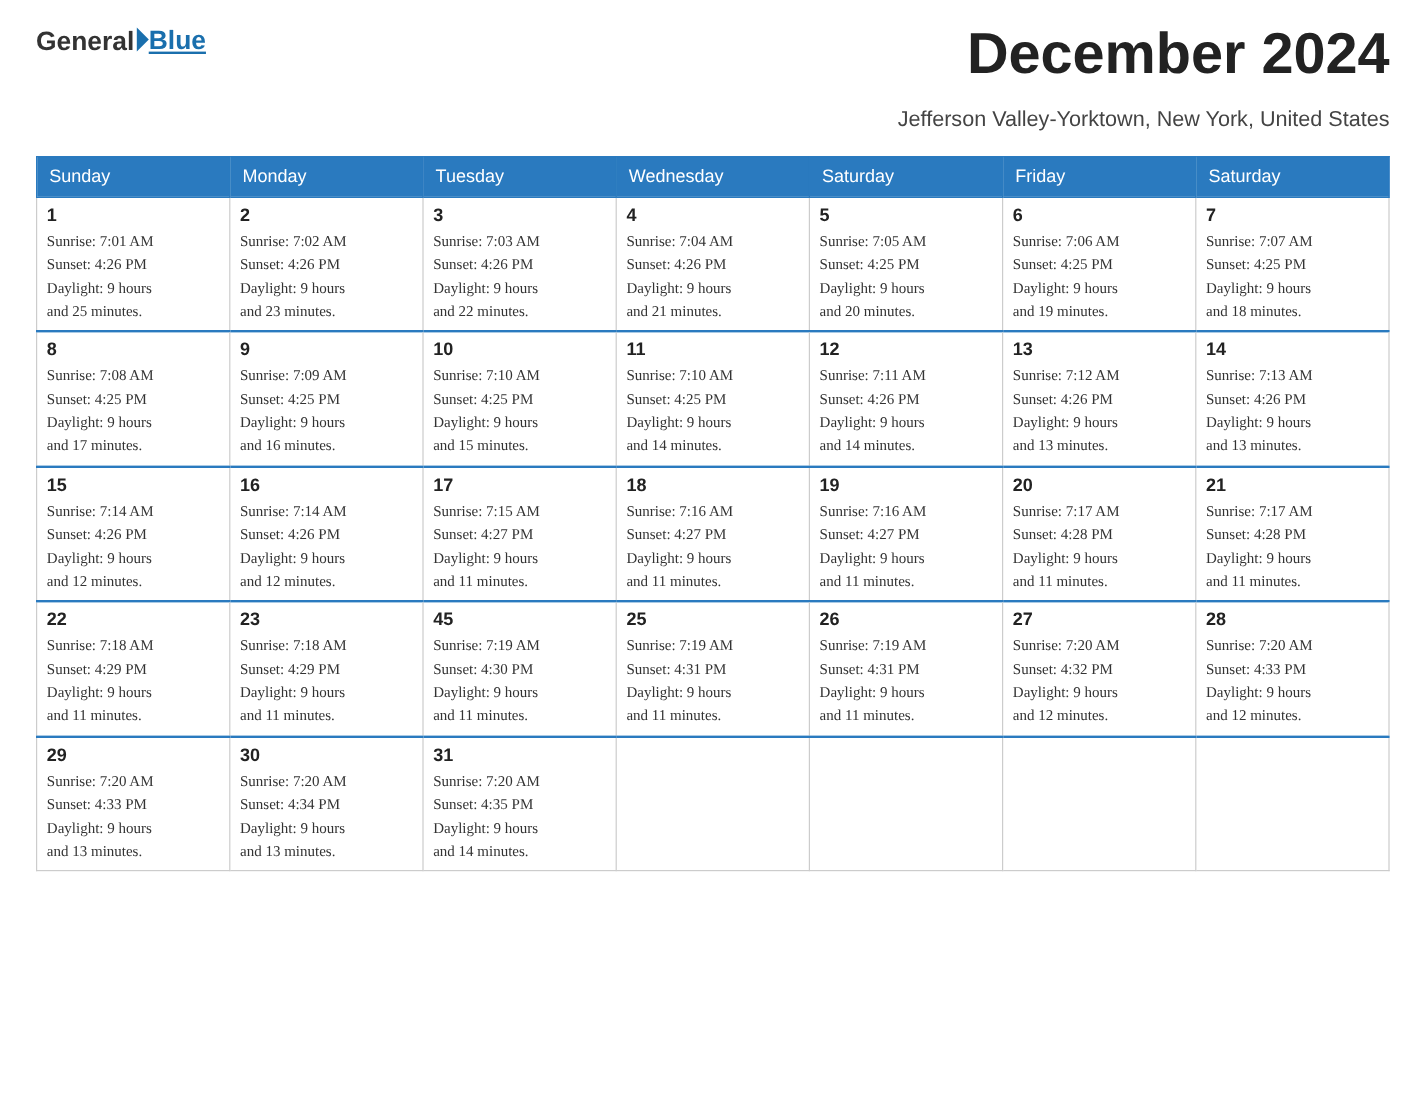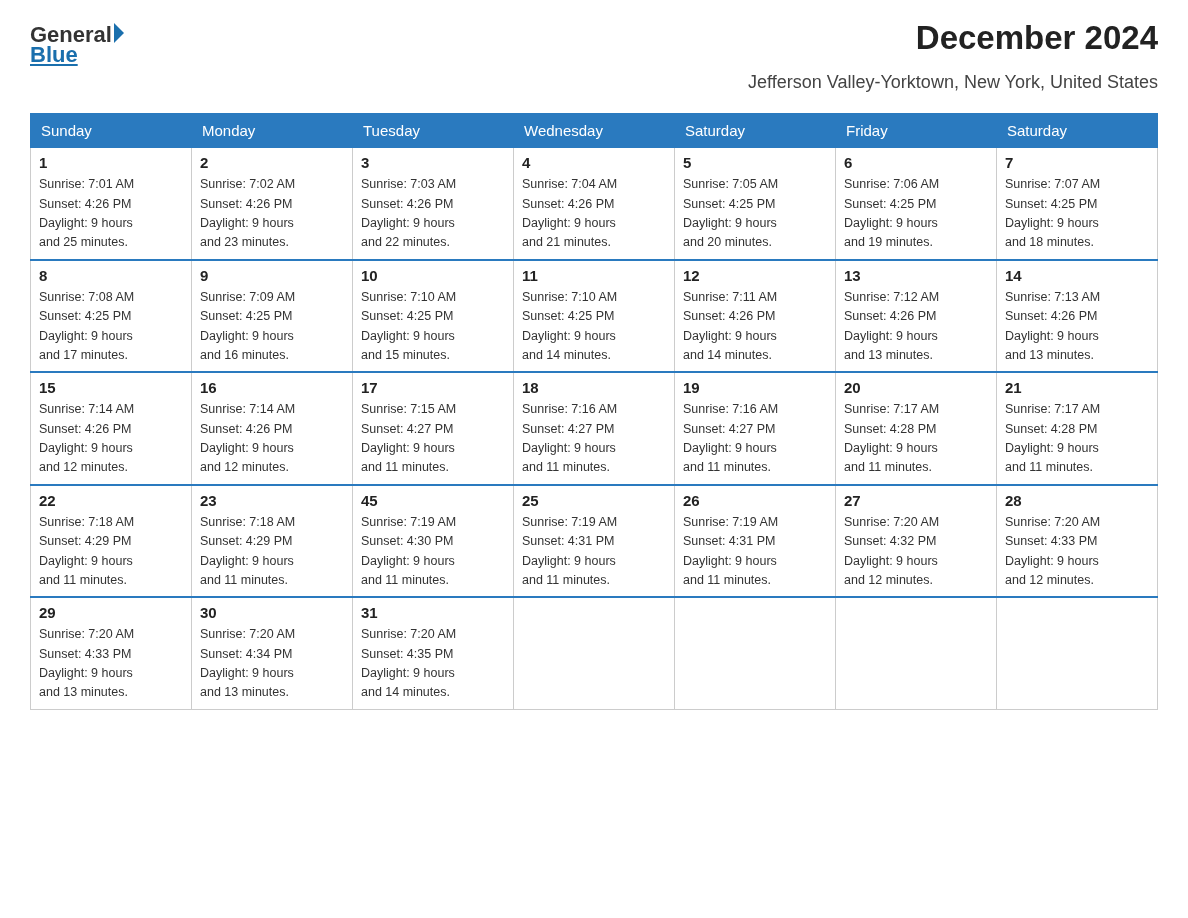--- a/index.html
+++ b/index.html
@@ -38,36 +38,36 @@
       width: 0;
       height: 0;
       border-left: 10px solid #1a6fad;
       border-top: 10px solid transparent;
       border-bottom: 10px solid transparent;
       margin-left: 2px;
       margin-top: -4px;
     }
     .logo-wrapper {
       display: flex;
-      flex-direction: column;
+      flex-direction: row;
     }
     .logo-line1 {
       display: flex;
       align-items: center;
     }
     .logo-line2 {
       display: flex;
       align-items: center;
       margin-top: -2px;
     }
     .title-area {
       text-align: right;
     }
     .month-title {
-      font-size: 33px;
+      font-size: 48px;
       font-weight: bold;
       color: #222;
       line-height: 1.1;
     }
     .location-subtitle {
       font-size: 18px;
       color: #444;
       margin-top: 16px;
     }
     .calendar-table {
@@ -94,20 +94,21 @@
     .day-number {
       font-size: 15px;
       font-weight: bold;
       color: #222;
       margin-bottom: 4px;
     }
     .day-info {
       font-size: 12.5px;
       color: #333;
       line-height: 1.55;
+      font-family: Liberation Serif, serif;
     }
     .empty-cell {
       background: #fff;
     }
     .row-border-top td {
       border-top: 2px solid #2a7abf;
     }
   </style>
 </head>
 <body>

